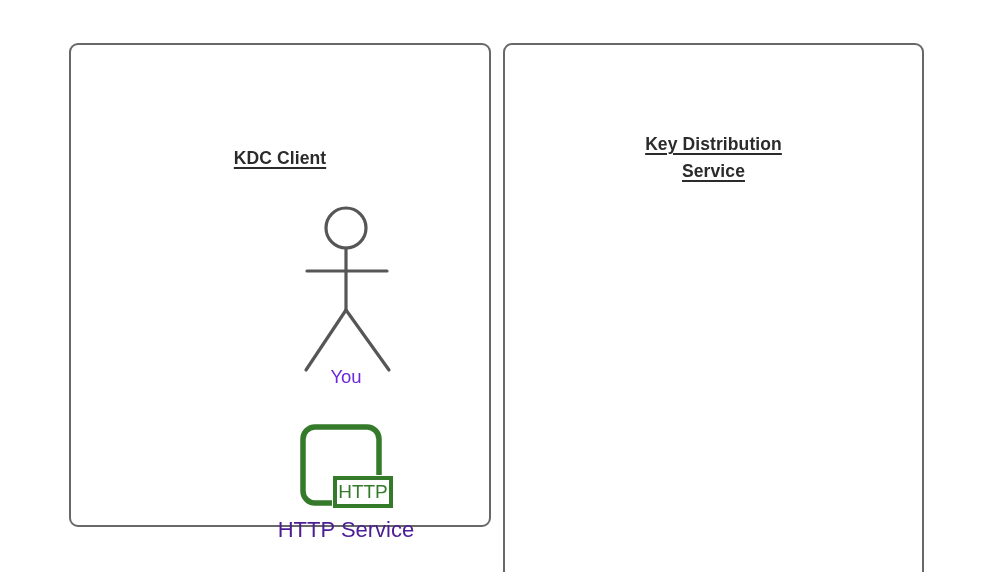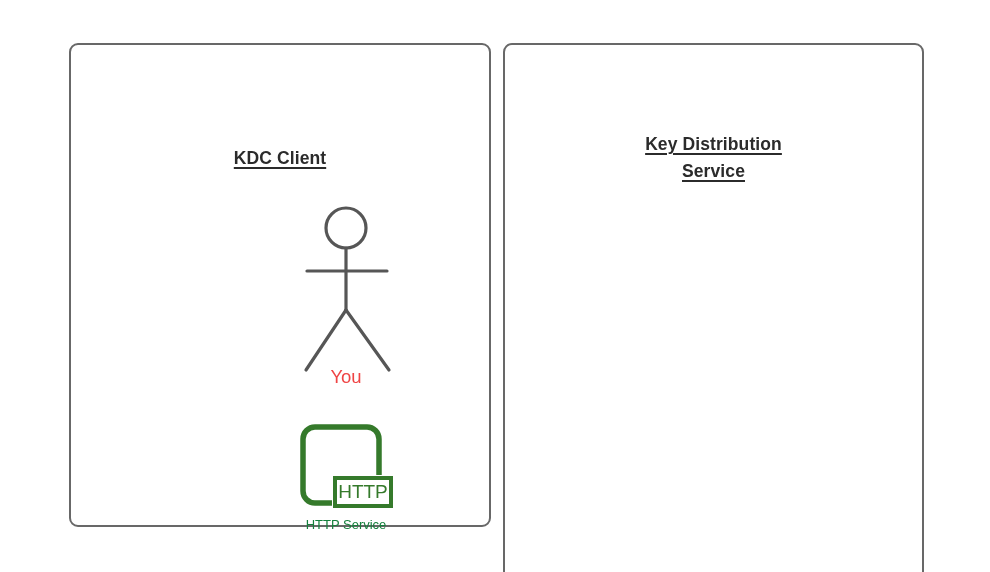--- a/index.html
+++ b/index.html
@@ -58,39 +58,39 @@
     width: 100px;
     height: 172px;
   }
   #fig-caption {
     position: absolute;
     left: 195px;
     top: 321px;
     width: 160px;
     text-align: center;
     font-size: 18.5px;
-    color: #ef4444;
+    color: #6d28d9;
   }
 
   
   #http-icon {
     position: absolute;
     left: 228px;
     top: 378px;
     width: 96px;
     height: 88px;
   }
   #http-caption {
     position: absolute;
     left: 175px;
     top: 472px;
     width: 200px;
     text-align: center;
-    font-size: 13px;
-    color: #15803d;
+    font-size: 22px;
+    color: #4c1d95;
   }
 </style>
 </head>
 <body>
 
 <div id="canvas">
 
   <div class="panel" id="panel-left">
 
     <div class="panel-title" id="title-left"><span class="u">KDC Client</span></div>

